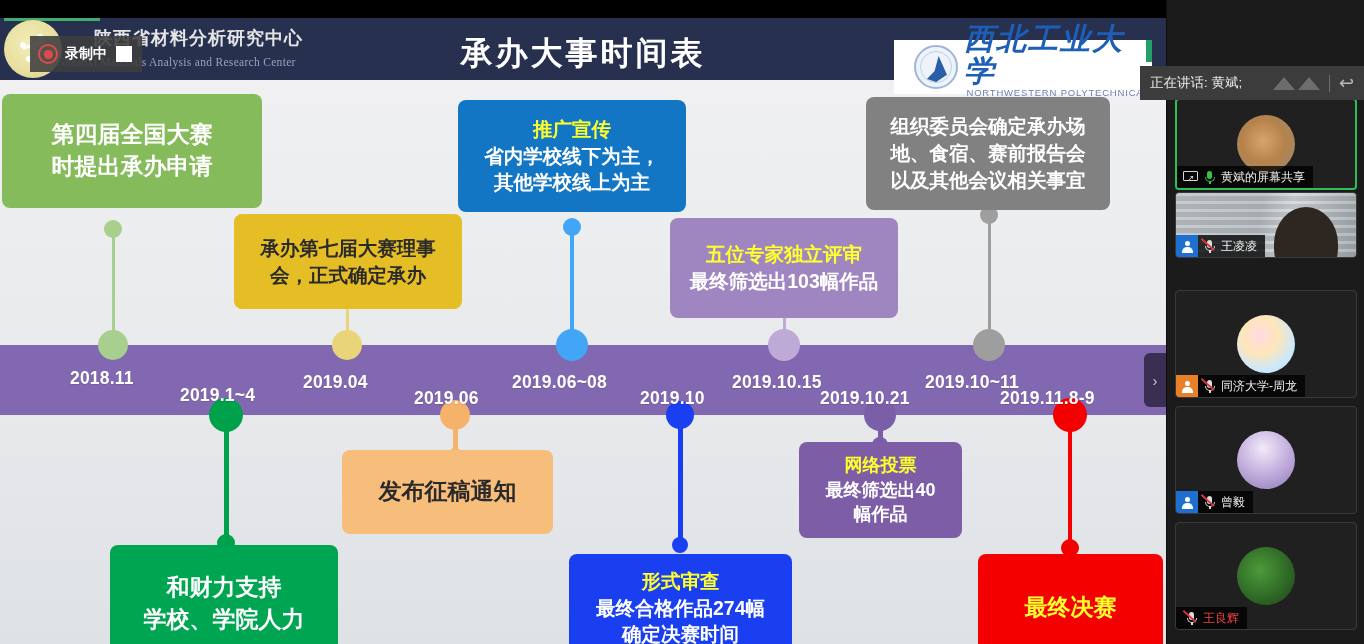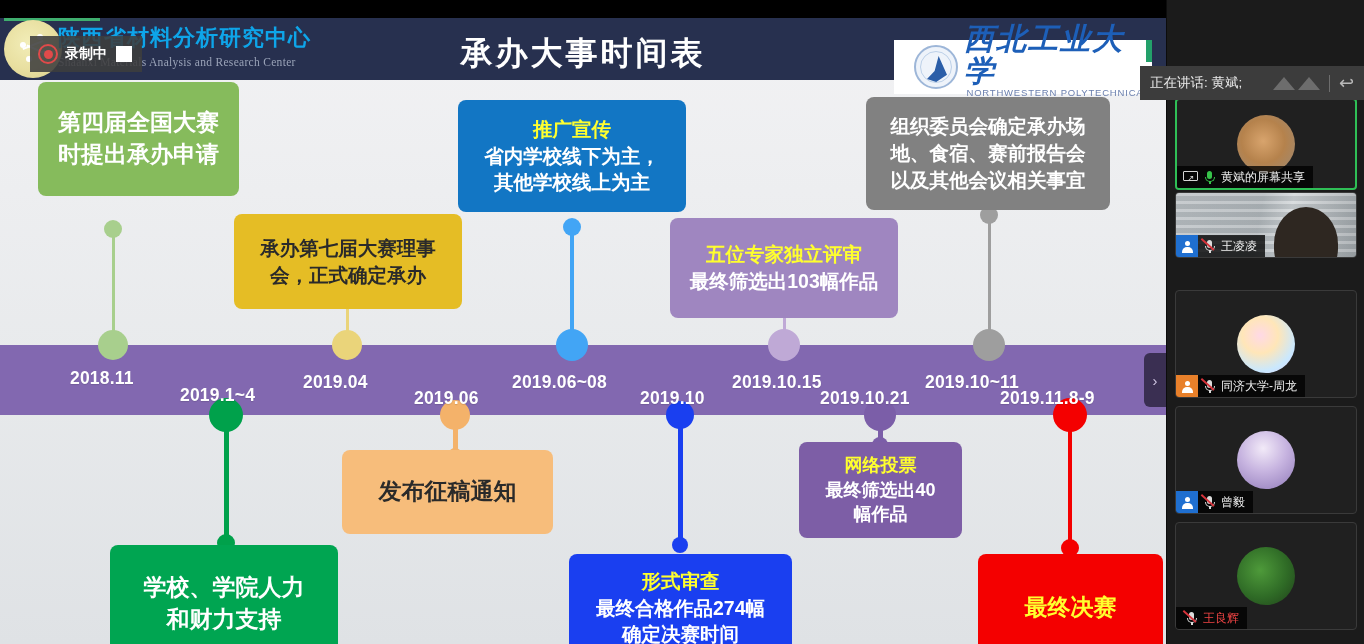--- a/index.html
+++ b/index.html
@@ -39,21 +39,21 @@
     background: radial-gradient(circle at 42% 40%, #f2edb8 0%, #e8dfa0 55%, #d8cd8b 100%);
   }
   .org-logo .node { position:absolute; width:6px;height:6px;border-radius:50%;background:#fff; }
   .org-logo .n1{left:16px;top:22px}.org-logo .n2{left:33px;top:14px}.org-logo .n3{left:38px;top:30px}
   .org-logo .n4{left:22px;top:36px}
   .org-logo .bar{position:absolute;left:18px;top:24px;width:22px;height:2px;background:#fff;transform:rotate(-22deg)}
   .org-logo .bar2{position:absolute;left:22px;top:28px;width:18px;height:2px;background:#fff;transform:rotate(24deg)}
   .org-logo-accent{position:absolute;left:4px;top:0;width:96px;height:3px;background:#3fae6e;}
 
   .org-text { position: absolute; left: 58px; top: 6px; }
-  .org-cn { font-size: 22px; font-weight: bold; color: #0ea5e9; letter-spacing: 1px; line-height: 28px; }
+  .org-cn { font-size: 18px; font-weight: bold; color: #e5e5e5; letter-spacing: 1px; line-height: 28px; margin-left: 36px; }
   .org-en { font-size: 11.5px; color: #9aa3b8; letter-spacing: .3px; line-height: 16px; margin-top: 2px; font-family: Liberation Serif, serif;}
 
   .slide-title {
     position: absolute; left: 0; right: 0; top: 14px;
     text-align: center; font-size: 32px; font-weight: bold;
     color: #ffffff; letter-spacing: 3px;
   }
 
   .univ-logo {
     position: absolute; right: 14px; top: 22px;
@@ -205,31 +205,31 @@
       </div>
 
       <div class="axis">
         <div class="axis-collapse">›</div>
       </div>
 
       <div id="timeline-layer">
           <div class="node-dot" style="left: 98px; top: 312px; width: 30px; height: 30px; background: rgb(168, 207, 141);"></div>
           <div class="stem" style="left: 111.5px; top: 211px; width: 3px; height: 116px; background: rgb(168, 207, 141);"></div>
           <div class="node-dot" style="left: 104px; top: 202px; width: 18px; height: 18px; background: rgb(168, 207, 141);"></div>
-          <div class="card" style="left: 2px; top: 64px; width: 201px; height: 114px; background: rgb(134, 187, 92); margin-left: 36px;">
+          <div class="card" style="left: 2px; top: 76px; width: 260px; height: 114px; background: rgb(134, 187, 92);">
             <div class="line t-white f-big">第四届全国大赛</div>
             <div class="line t-white f-big">时提出承办申请</div>
           </div>
           <div class="date-label" style="left: 70px; top: 350px;">2018.11</div>
           <div class="node-dot" style="left: 209px; top: 380px; width: 34px; height: 34px; background: rgb(0, 161, 75);"></div>
           <div class="stem" style="left: 223.5px; top: 397px; width: 5px; height: 128px; background: rgb(0, 161, 75);"></div>
           <div class="node-dot" style="left: 217px; top: 516px; width: 18px; height: 18px; background: rgb(0, 161, 75);"></div>
           <div class="card" style="left: 110px; top: 527px; width: 228px; height: 117px; background: rgb(0, 165, 81);">
+            <div class="line t-white f-big">和财力支持</div>
             <div class="line t-white f-big">学校、学院人力</div>
-            <div class="line t-white f-big">和财力支持</div>
           </div>
           <div class="date-label" style="left: 180px; top: 367px;">2019.1~4</div>
           <div class="node-dot" style="left: 332px; top: 312px; width: 30px; height: 30px; background: rgb(234, 212, 122);"></div>
           <div class="stem" style="left: 345.5px; top: 242px; width: 3px; height: 85px; background: rgb(234, 212, 122);"></div>
           <div class="node-dot" style="left: 338px; top: 233px; width: 18px; height: 18px; background: rgb(234, 212, 122);"></div>
           <div class="card" style="left: 234px; top: 196px; width: 228px; height: 95px; background: rgb(229, 189, 37);">
             <div class="line t-dark f-mid">承办第七届大赛理事</div>
             <div class="line t-dark f-mid">会，正式确定承办</div>
           </div>
           <div class="date-label" style="left: 303px; top: 354px;">2019.04</div>

